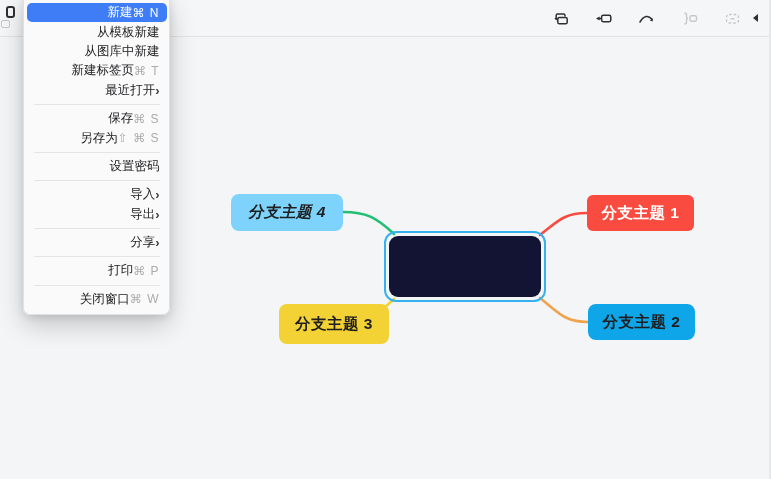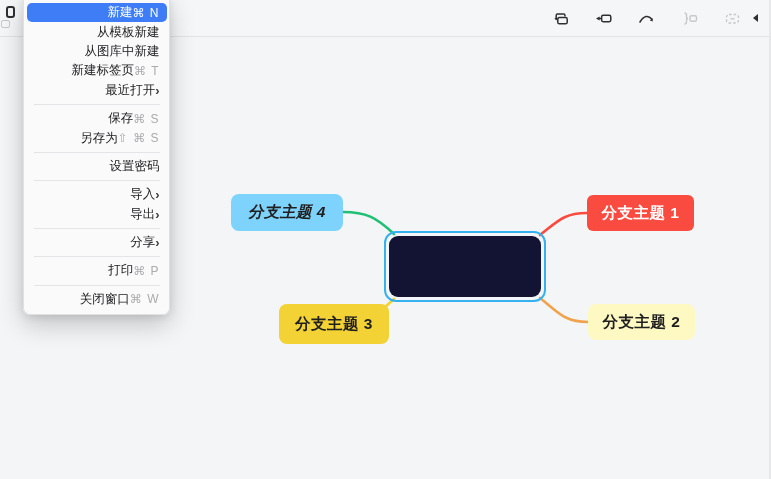--- a/index.html
+++ b/index.html
@@ -133,21 +133,21 @@
 
 <div class="window-right-edge"></div>
 
 <div class="topic central-topic" style="background-color: rgb(19, 19, 52); color: rgb(255, 255, 255);">
   <div class="selection-frame"></div>
 </div>
 
 <div class="topic branch branch-1" style="background-color: rgb(249, 75, 63); color: rgb(255, 255, 255);">
   <span>分支主题 1</span>
 </div>
-<div class="topic branch branch-2" style="background-color: #fef9c3; color: rgb(31, 31, 31);">
+<div class="topic branch branch-2" style="background-color: #0ea5e9; color: rgb(31, 31, 31);">
   <span>分支主题 2</span>
 </div>
 <div class="topic branch branch-3" style="background-color: rgb(242, 210, 52); color: rgb(31, 31, 31);">
   <span>分支主题 3</span>
 </div>
 <div class="topic branch branch-4" style="background-color: #7dd3fc; color: rgb(31, 31, 31); font-style: italic;">
   <span>分支主题 4</span>
 </div>
 
 <div class="menu-panel">

